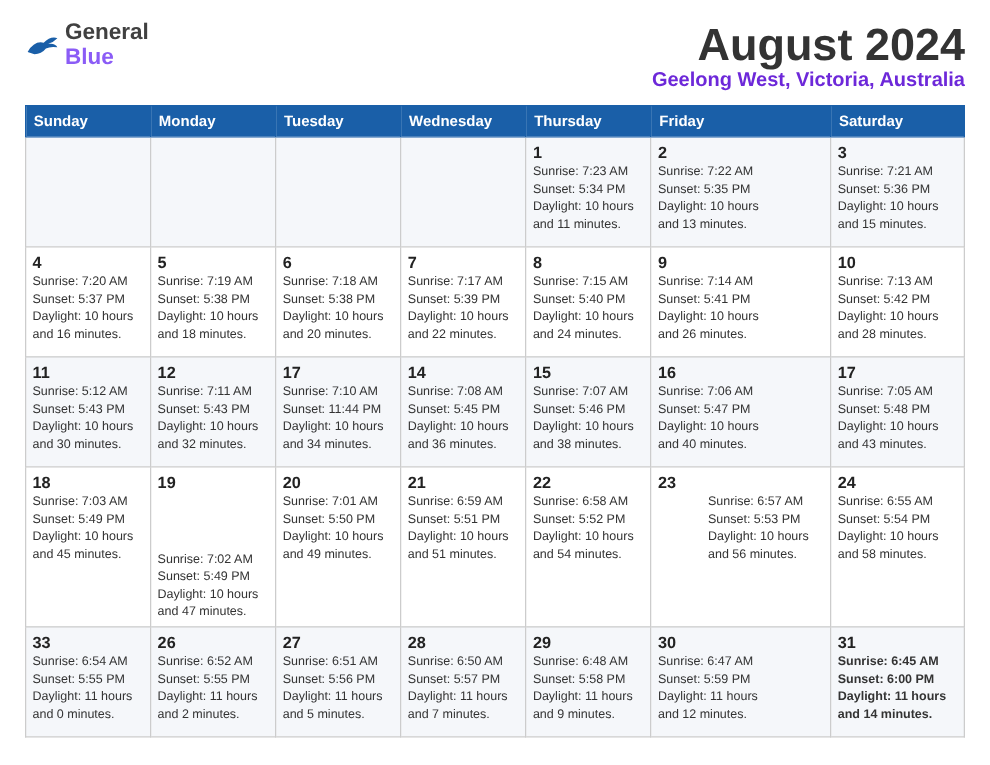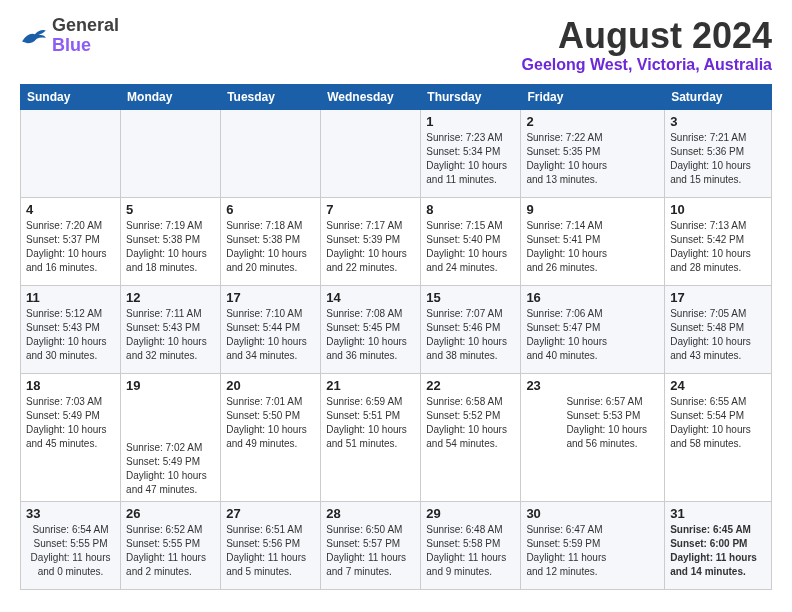--- a/index.html
+++ b/index.html
@@ -220,21 +220,21 @@
         <td>
           <div class="day-num">12</div>
           <div class="day-info" style="white-space: pre-line;">Sunrise: 7:11 AM
 Sunset: 5:43 PM
 Daylight: 10 hours
 and 32 minutes.</div>
         </td>
         <td>
           <div class="day-num">17</div>
           <div class="day-info" style="white-space: pre-line;">Sunrise: 7:10 AM
-Sunset: 5:44 PM
+Sunset: 11:44 PM
 Daylight: 10 hours
 and 34 minutes.</div>
         </td>
         <td>
           <div class="day-num">14</div>
           <div class="day-info" style="white-space: pre-line;">Sunrise: 7:08 AM
 Sunset: 5:45 PM
 Daylight: 10 hours
 and 36 minutes.</div>
         </td>
@@ -307,21 +307,21 @@
           <div class="day-num">24</div>
           <div class="day-info" style="white-space: pre-line;">Sunrise: 6:55 AM
 Sunset: 5:54 PM
 Daylight: 10 hours
 and 58 minutes.</div>
         </td>
       </tr>
       <tr>
         <td>
           <div class="day-num">33</div>
-          <div class="day-info" style="white-space: pre-line; text-align: center;">Sunrise: 6:54 AM
+          <div class="day-info" style="white-space: pre-line;">Sunrise: 6:54 AM
 Sunset: 5:55 PM
 Daylight: 11 hours
 and 0 minutes.</div>
         </td>
         <td>
           <div class="day-num">26</div>
           <div class="day-info" style="white-space: pre-line;">Sunrise: 6:52 AM
 Sunset: 5:55 PM
 Daylight: 11 hours
 and 2 minutes.</div>

